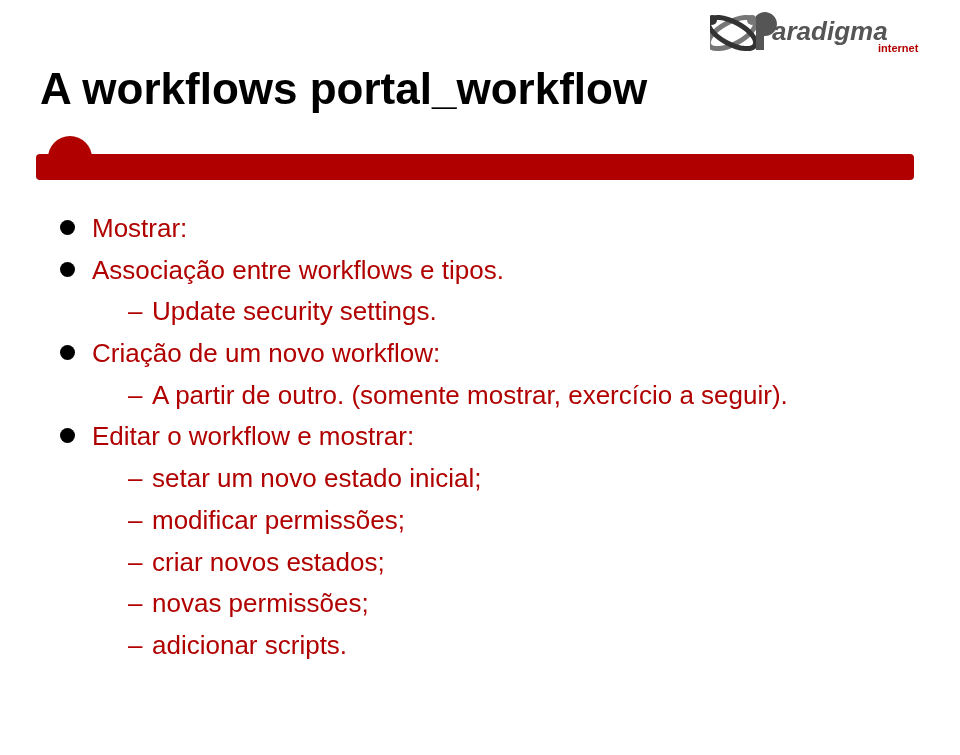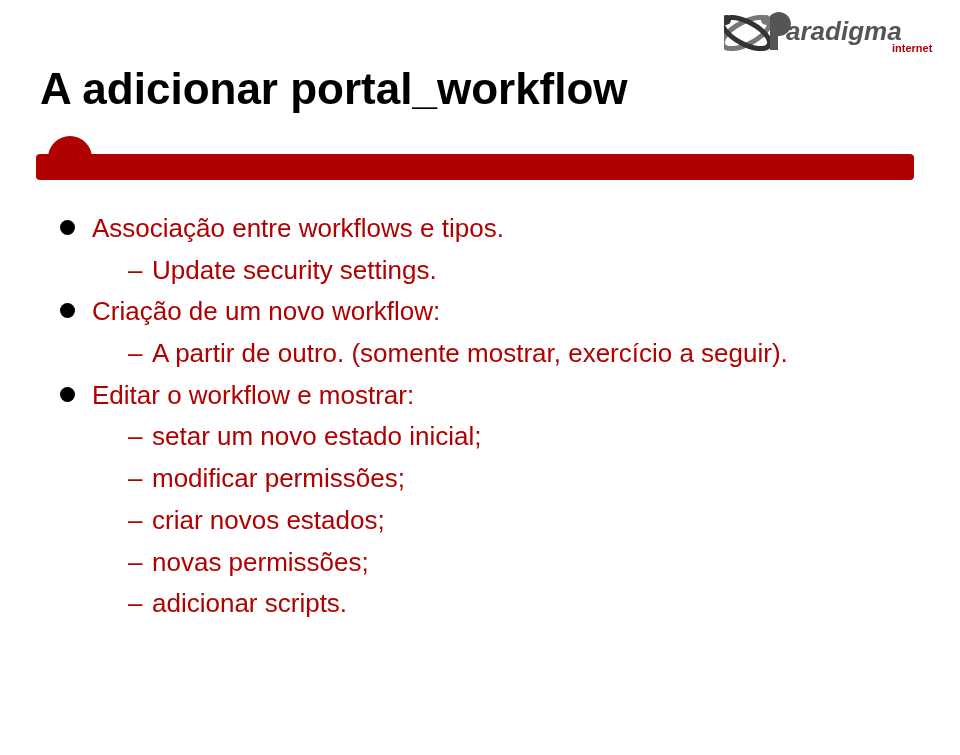--- a/index.html
+++ b/index.html
@@ -7,21 +7,21 @@
     width: 960px;
     height: 755px;
     background: #ffffff;
     font-family: Arial, Helvetica, sans-serif;
     position: relative;
     overflow: hidden;
   }
   .logo {
     position: absolute;
     top: 8px;
-    right: 16px;
+    right: 30px;
     width: 220px;
     height: 50px;
     text-align: right;
   }
   .title {
     position: absolute;
     top: 64px;
     left: 40px;
     font-size: 44px;
     font-weight: bold;
@@ -112,29 +112,32 @@
       <circle cx="2" cy="12" r="5" fill="#333"></circle>
       <circle cx="42" cy="12" r="5" fill="#777"></circle>
     </g>
 
     <path d="M46 8 v34 h8 v-14 a12 12 0 1 0 -8 -20 z" fill="#555"></path>
     <text x="62" y="32" font-family="Arial" font-size="26" font-weight="bold" font-style="italic" fill="#555">aradigma</text>
     <text x="168" y="44" font-family="Arial" font-size="11" font-weight="bold" fill="#b00000">internet</text>
   </svg>
 </div>
 
-<div class="title">A adicionar portal_workflow</div>
+<div class="title">A workflows portal_workflow</div>
 
 <div class="redbar-wrap">
   <div class="redbar"></div>
   <div class="redcircle"></div>
 </div>
 
 <div class="content">
   <ul class="level1">
+    <li>
+      <span>Mostrar:</span>
+    </li>
     <li>
       <span>Associação entre workflows e tipos.</span>
       <ul class="level2">
         <li>
           <span>Update security settings.</span>
         </li>
       </ul>
     </li>
     <li>
       <span>Criação de um novo workflow:</span>

